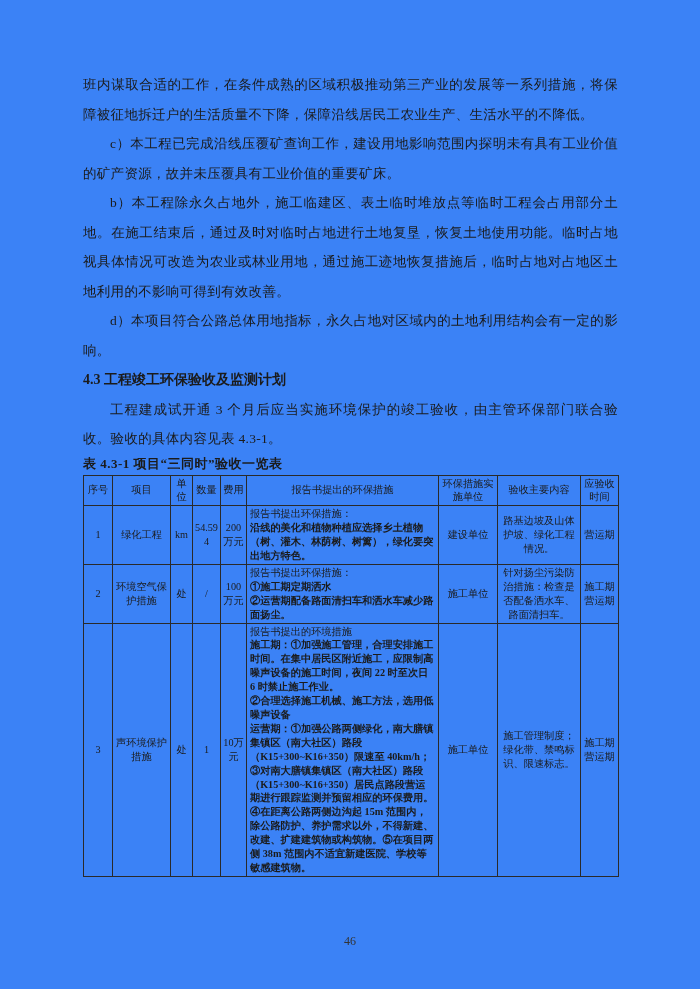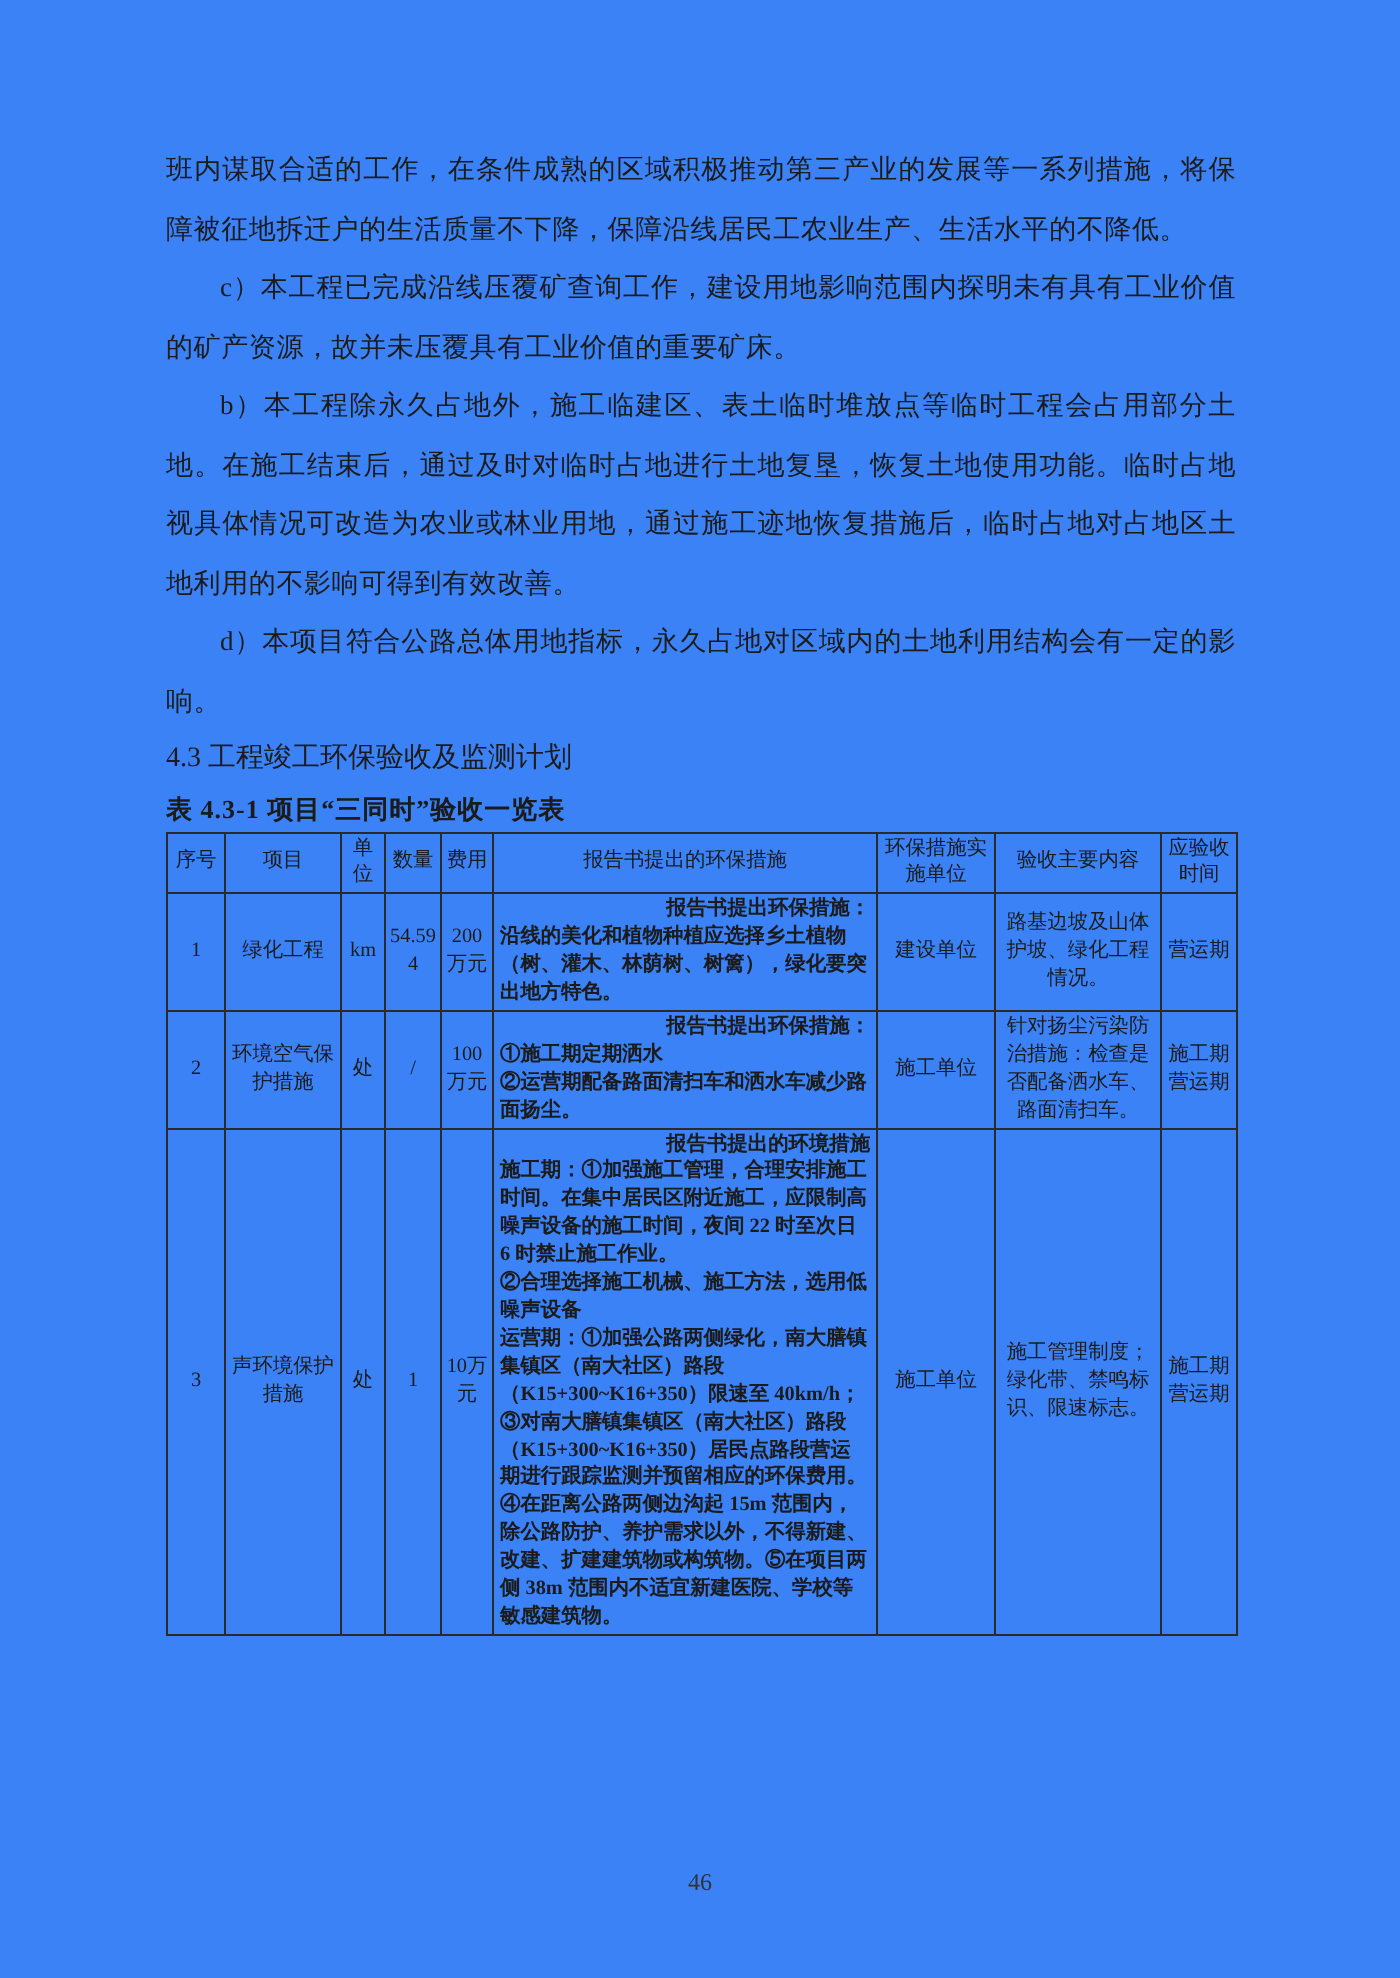--- a/index.html
+++ b/index.html
@@ -20,21 +20,21 @@
     margin:0;
     font-size:13.5px;
     line-height:29.5px;
     text-align:justify;
     letter-spacing:0.3px;
   }
   .indent { text-indent:2em; }
   .sec-heading {
     margin:0;
     font-size:14px;
-    font-weight:normal;
+    font-weight:bold;
     line-height:29.5px;
   }
   .subsec-heading {
     margin:0;
     font-size:13.5px;
     font-weight:normal;
     line-height:29.5px;
   }
   .table-title {
     margin:1px 0 2px 0;
@@ -57,21 +57,21 @@
     text-align:center;
     vertical-align:middle;
     font-weight:normal;
     overflow:hidden;
   }
   .acceptance th { font-weight:normal; }
   td.measures-cell {
     text-align:left;
     padding:1px 3px;
   }
-  .m-title { font-weight:bold;text-align:right; }
+  .m-title { font-weight:normal; }
   .pre { white-space:pre-line;font-weight:bold; }
   .qty { word-break:break-all; }
   .footer {
     position:absolute;
     left:0; bottom:40px;
     width:100%;
     text-align:center;
     font-size:12px;
     color:#333;
   }
@@ -82,20 +82,21 @@
 <div class="page">
   <div class="content">
 
     <p class="body-text">班内谋取合适的工作，在条件成熟的区域积极推动第三产业的发展等一系列措施，将保障被征地拆迁户的生活质量不下降，保障沿线居民工农业生产、生活水平的不降低。</p>
     <p class="body-text indent">c）本工程已完成沿线压覆矿查询工作，建设用地影响范围内探明未有具有工业价值的矿产资源，故并未压覆具有工业价值的重要矿床。</p>
     <p class="body-text indent">b）本工程除永久占地外，施工临建区、表土临时堆放点等临时工程会占用部分土地。在施工结束后，通过及时对临时占地进行土地复垦，恢复土地使用功能。临时占地视具体情况可改造为农业或林业用地，通过施工迹地恢复措施后，临时占地对占地区土地利用的不影响可得到有效改善。</p>
     <p class="body-text indent">d）本项目符合公路总体用地指标，永久占地对区域内的土地利用结构会有一定的影响。</p>
 
     <h2 class="sec-heading">4.3 工程竣工环保验收及监测计划</h2>
 
+    <p class="body-text indent">工程建成试开通 3 个月后应当实施环境保护的竣工验收，由主管环保部门联合验收。验收的具体内容见表 4.3-1。</p>
 
     <p class="table-title">表 4.3-1 项目“三同时”验收一览表</p>
 
     <table class="acceptance">
       <colgroup>
         <col style="width:29px">
           <col style="width:58px">
           <col style="width:22px">
         <col style="width:28px">
           <col style="width:26px">

